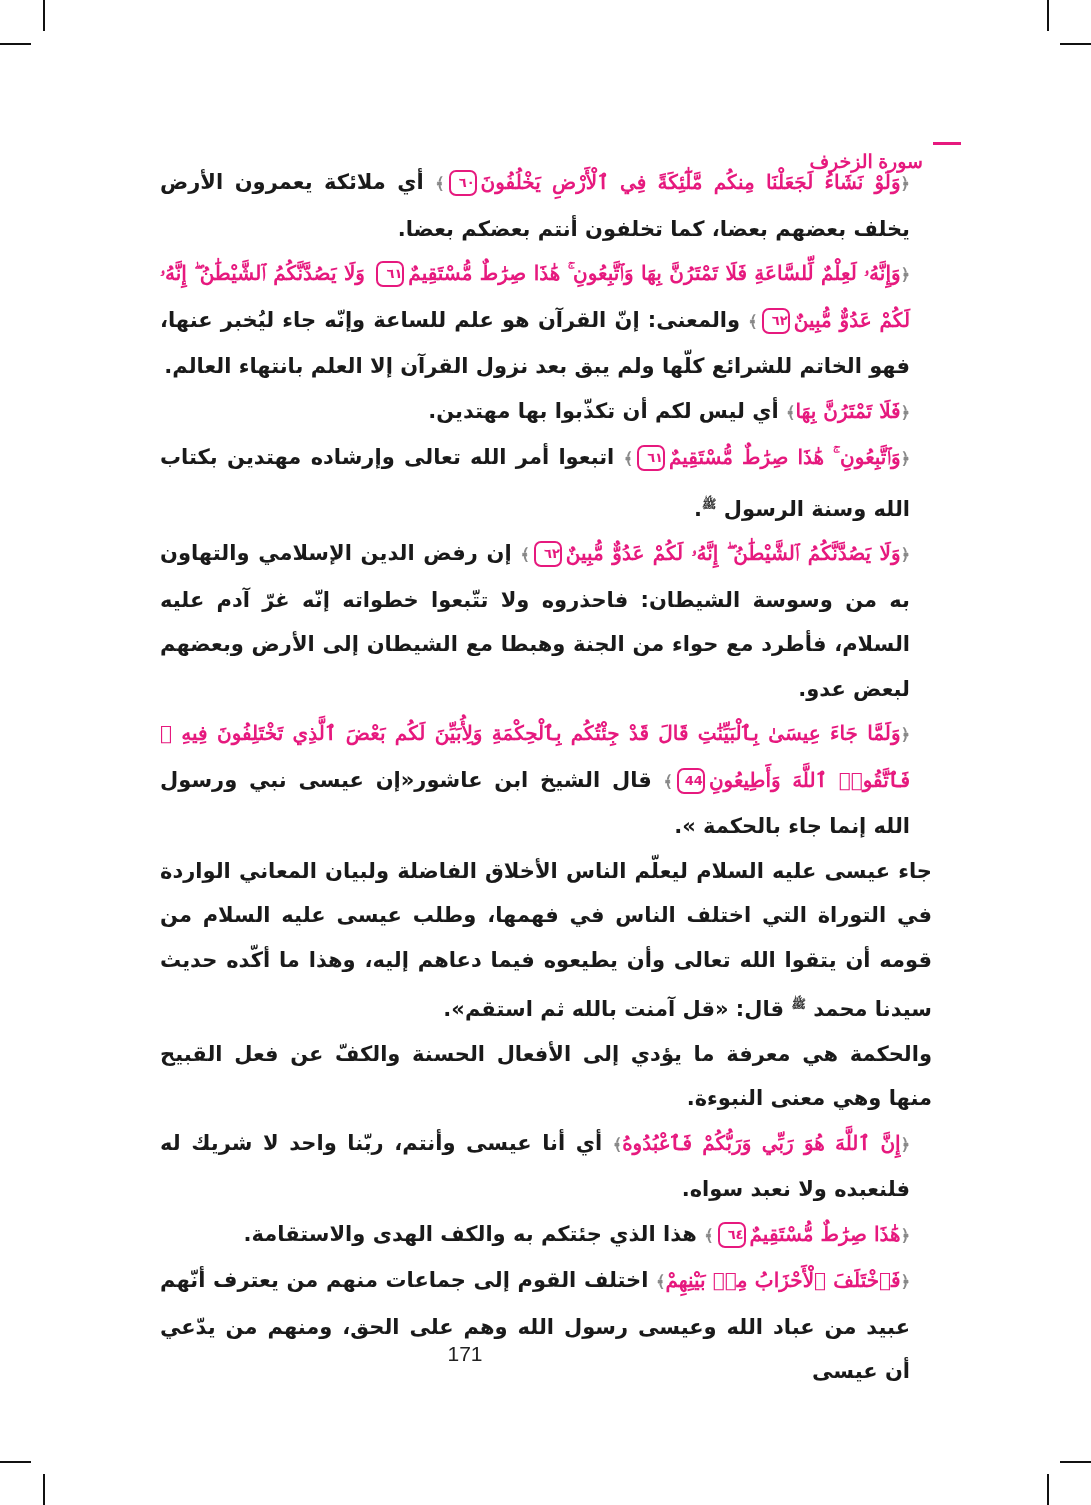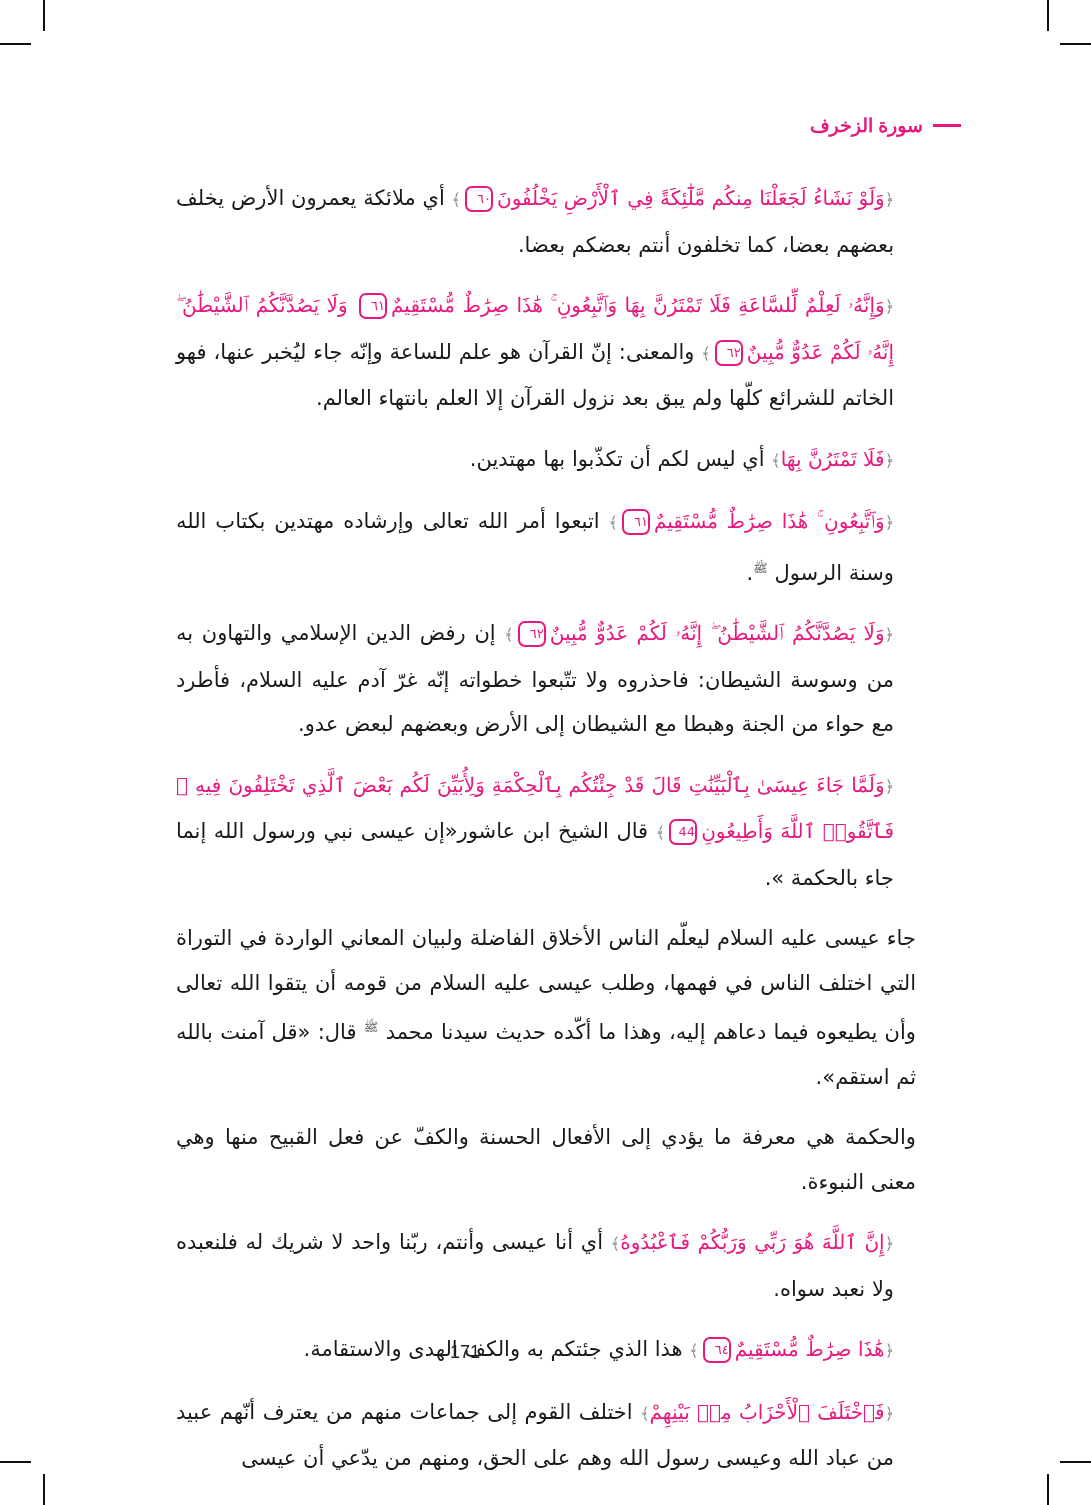--- a/index.html
+++ b/index.html
@@ -34,37 +34,39 @@
     .header-rule {
       width: 28px;
       height: 3px;
       background: #e6197e;
       display: inline-block;
     }
     .header-title {
       color: #e6197e;
       font-size: 19px;
       font-weight: bold;
-      font-family: Liberation Serif, serif;
+      font-family: Liberation Sans, sans-serif;
+      margin-top: 36px;
     }
 
     .content {
       position: absolute;
       top: 160px;
       left: 160px;
       width: 772px;
       direction: rtl;
       text-align: justify;
       text-align-last: right;
       font-family: "DejaVu Sans", sans-serif;
       font-size: 21px;
       line-height: 44.5px;
     }
     .para {
-      margin: 16px;
+      margin: 0;
+      font-weight: bold;
     }
     .para.indent {
       padding-right: 22px;
     }
     .verse {
       color: #e6197e;
       font-family: "DejaVu Serif", serif;
       font-size: 20px;
     }
     .bracket {
@@ -90,21 +92,21 @@
       color: #333;
       vertical-align: super;
     }
     .page-number {
       position: absolute;
       top: 1342px;
       left: 0;
       width: 930px;
       text-align: center;
       font-family: "Liberation Sans", sans-serif;
-      font-size: 18px;
+      font-size: 21px;
       color: #222;
     }
   </style>
 </head>
 <body>
 
 <div class="crop v" style="left:43px; top:0;"></div>
 <div class="crop h" style="left:0; top:43px;"></div>
 <div class="crop v" style="left:1047px; top:0;"></div>
 <div class="crop h" style="left:1060px; top:43px;"></div>

